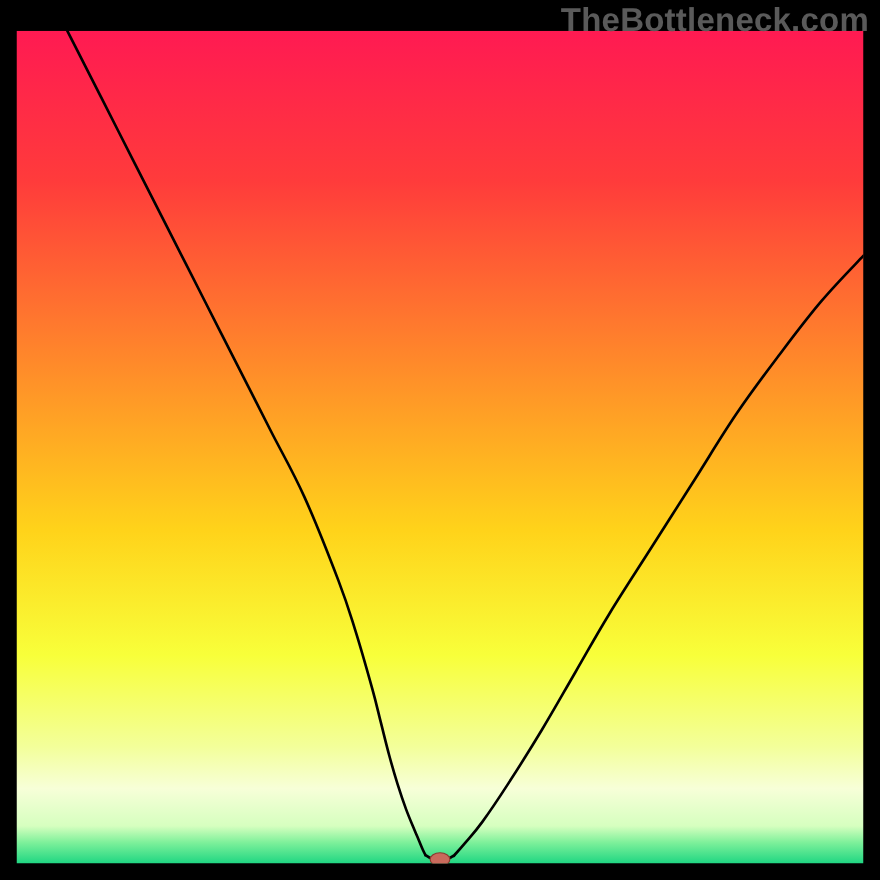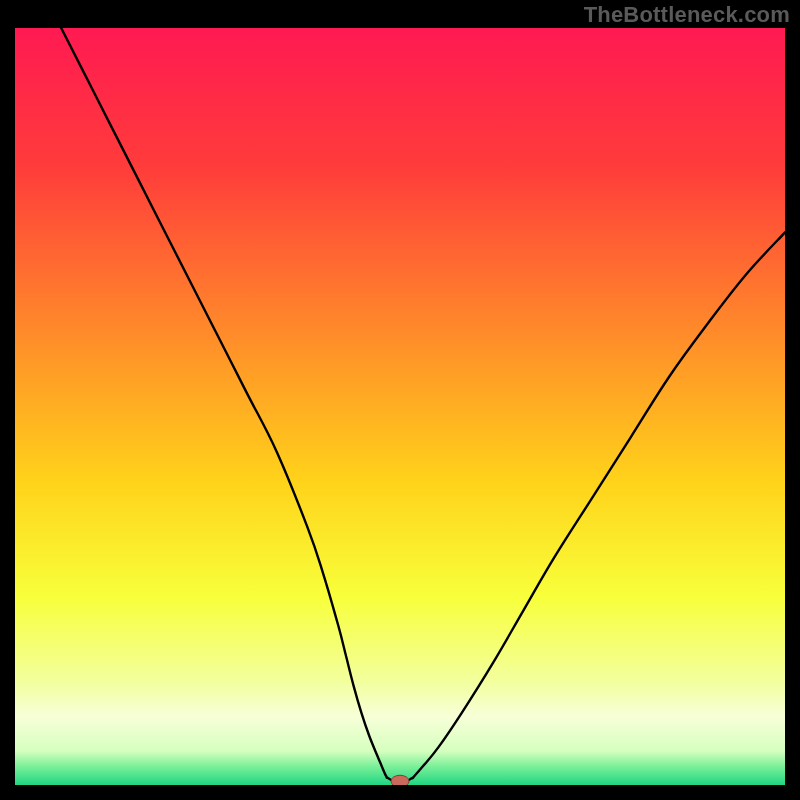--- a/index.html
+++ b/index.html
@@ -15,21 +15,21 @@
     position: relative;
     width: 800px;
     height: 800px;
     background: #000;
   }
   .watermark {
     position: absolute;
     top: 2px;
     right: 10px;
     color: #5a5a5a;
-    font-size: 22px;
+    font-size: 30px;
     font-weight: 600;
     letter-spacing: 0.2px;
     z-index: 5;
     user-select: none;
   }
   .plot-outer {
     position: absolute;
     left: 15px;
     top: 28px;
     width: 770px;

